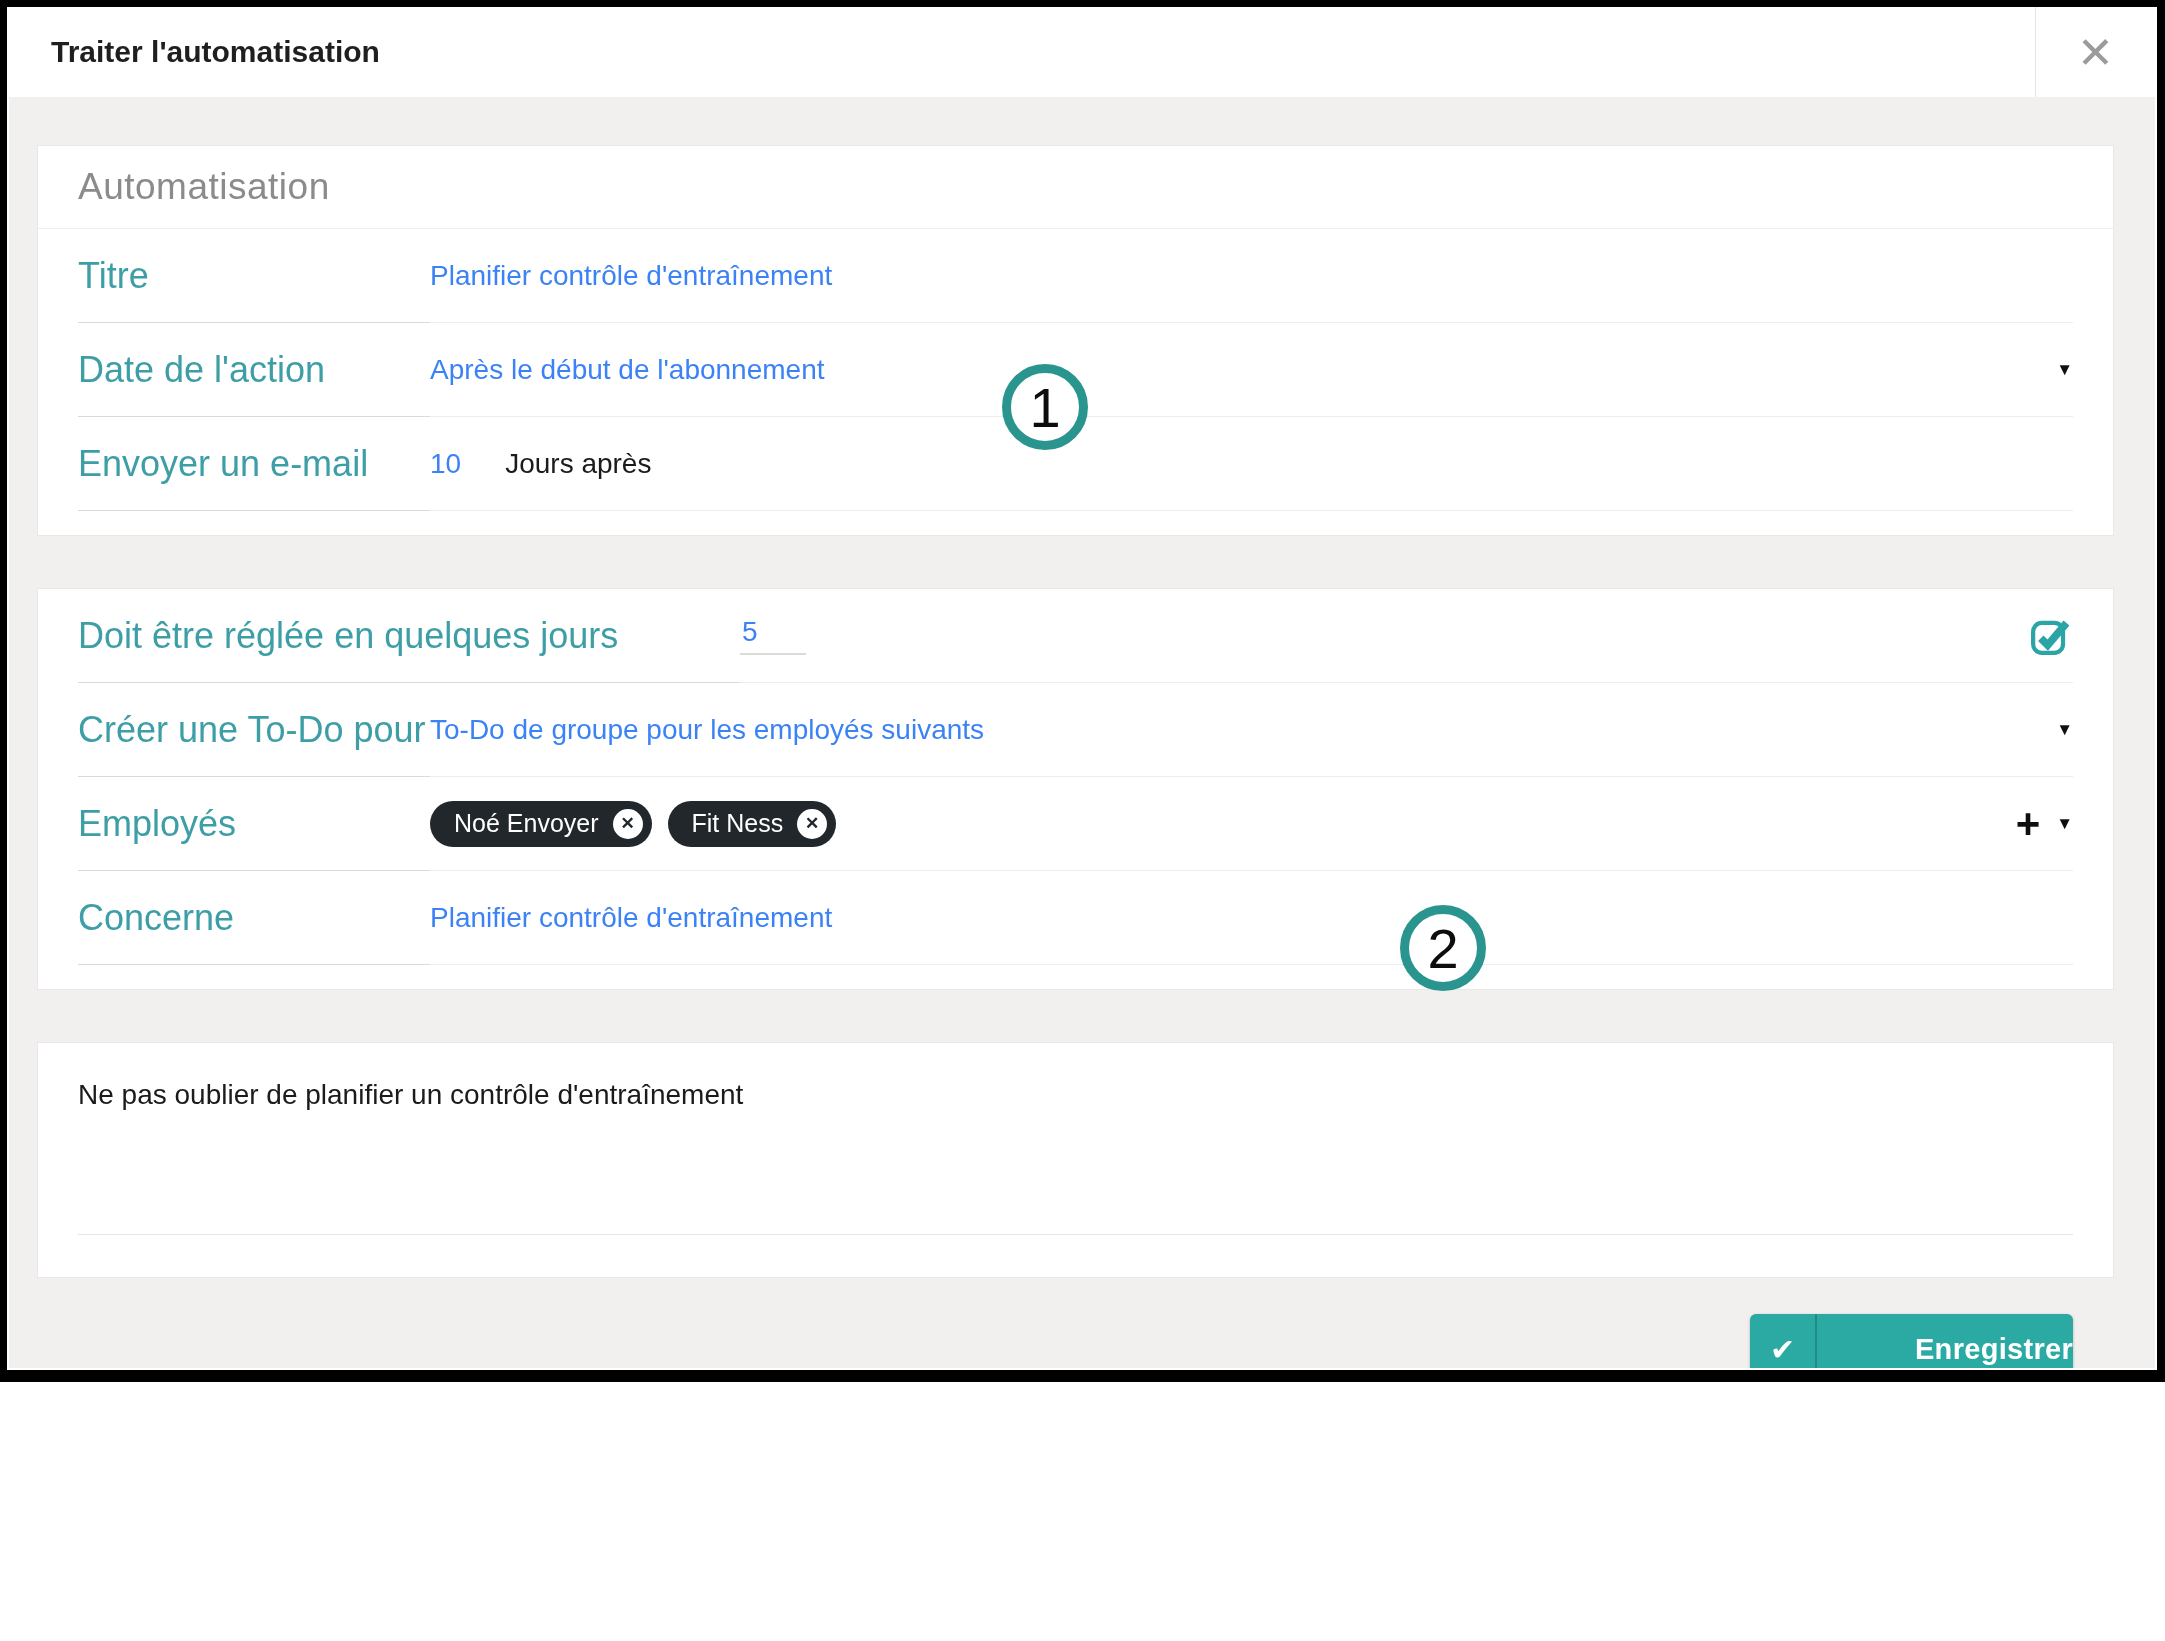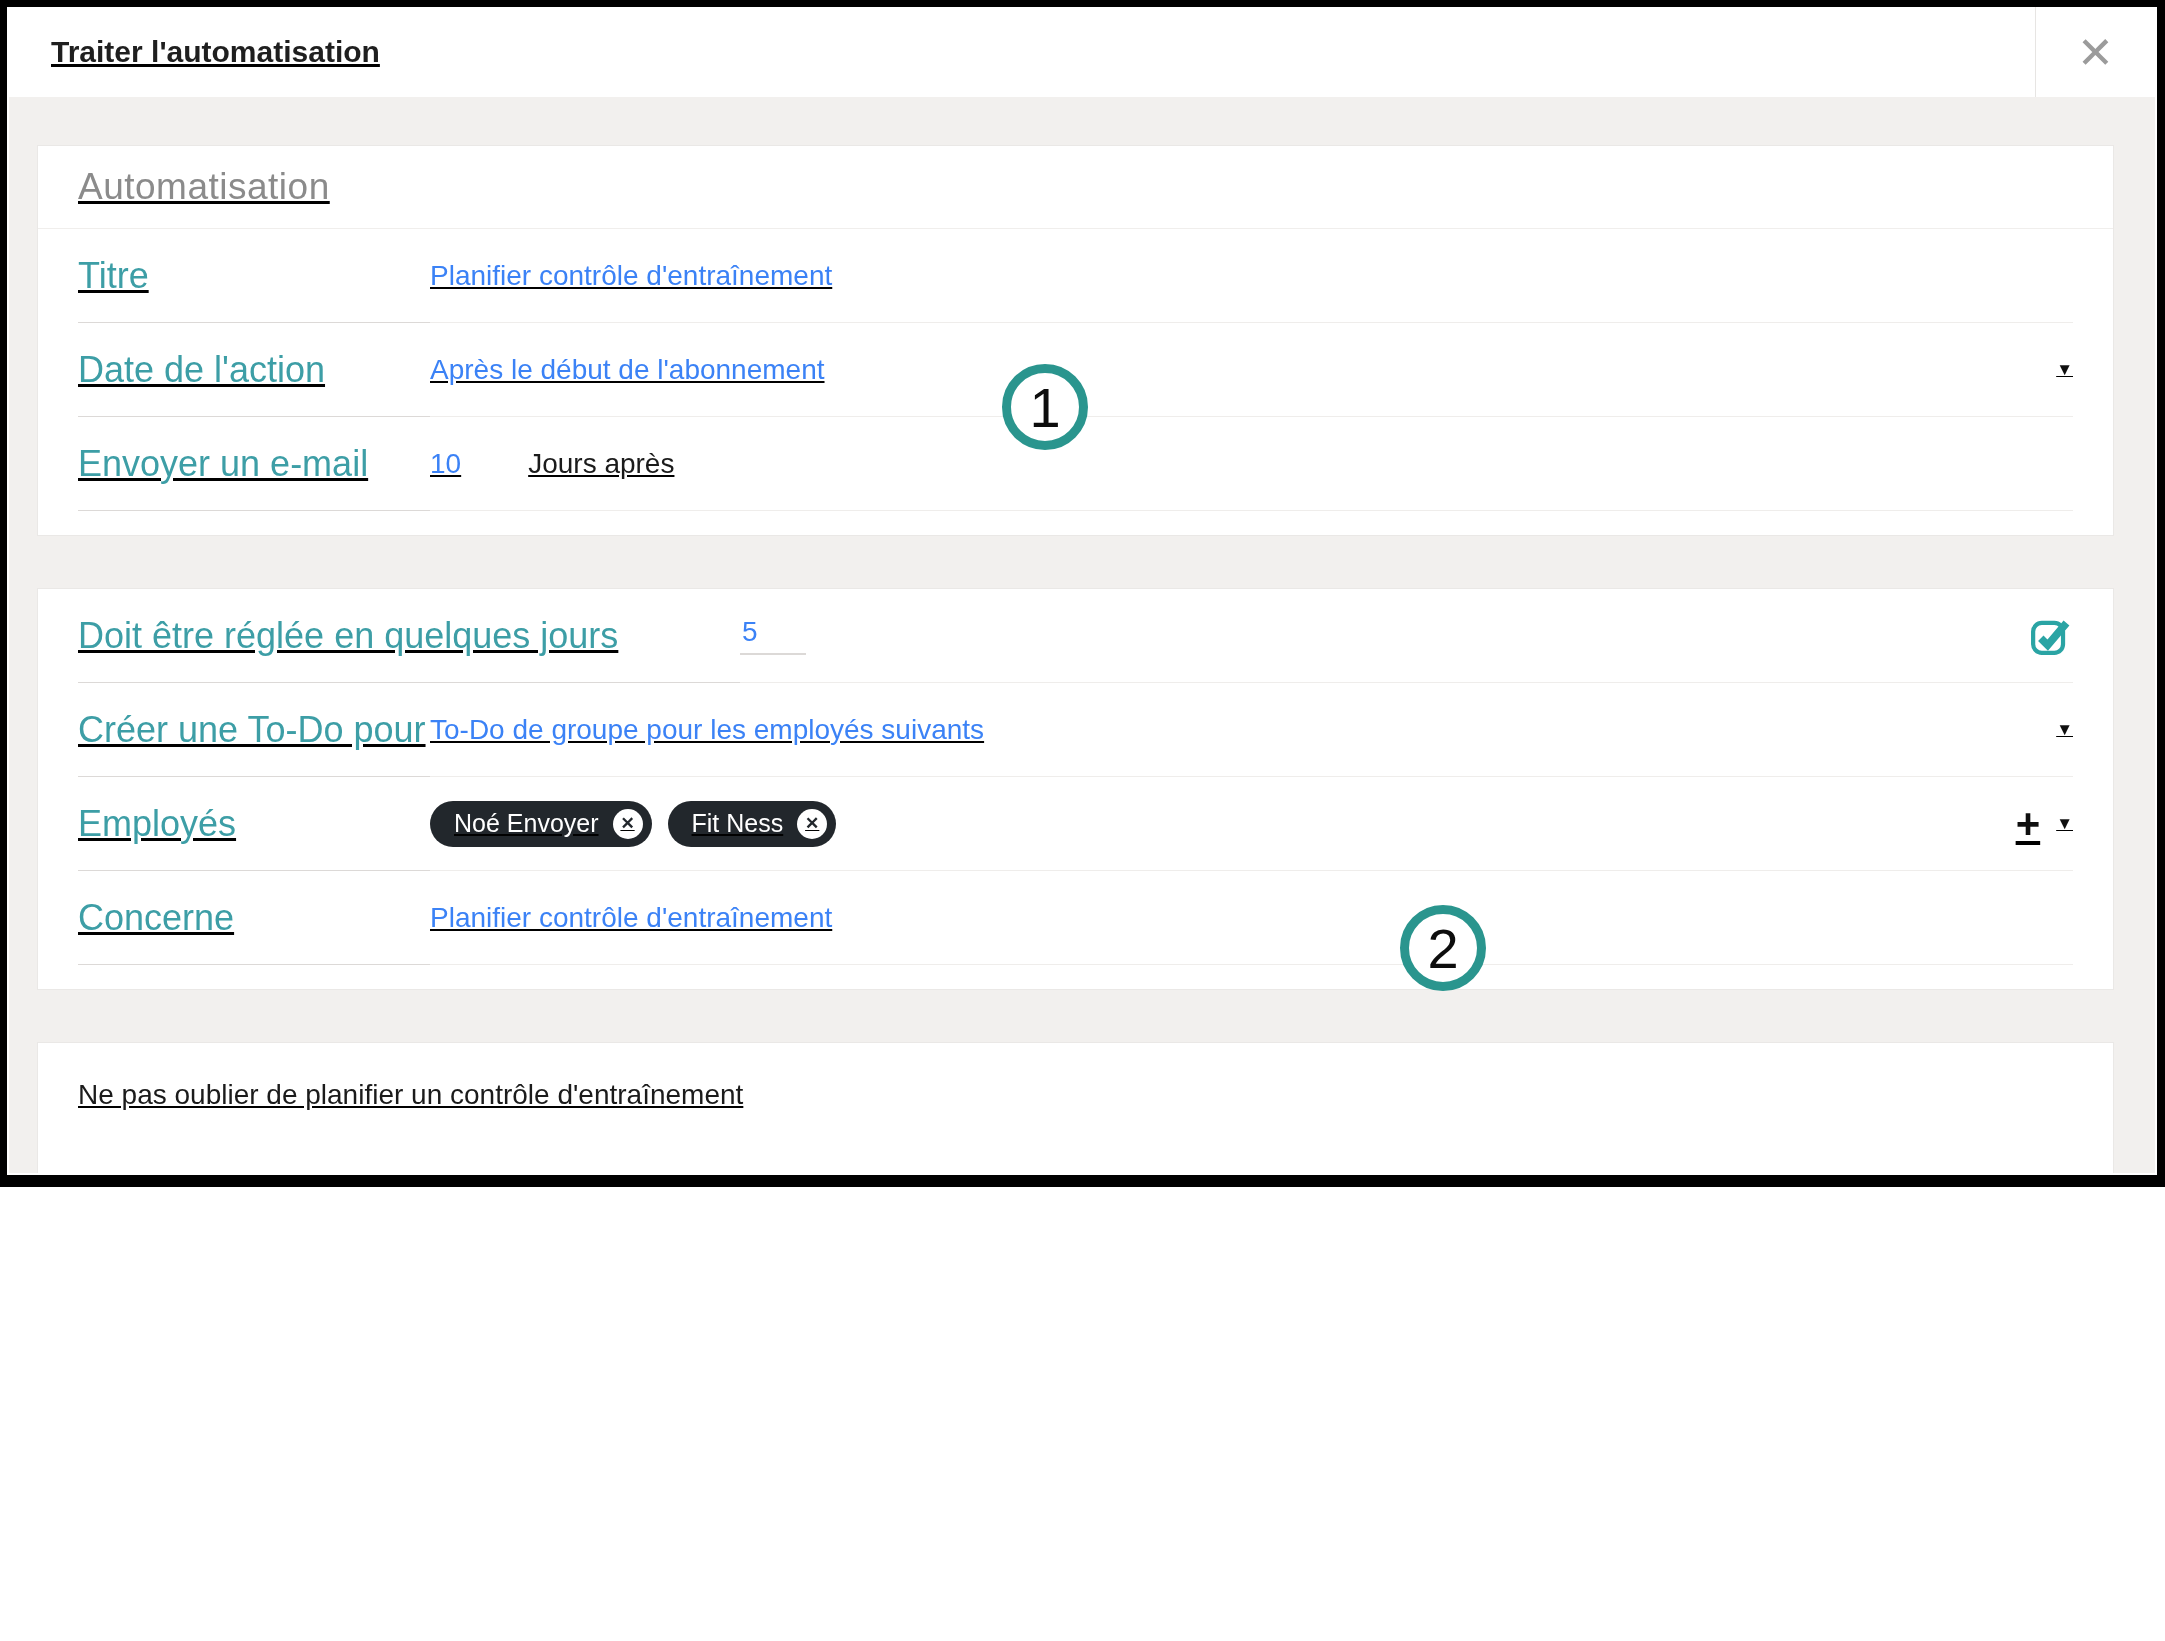--- a/index.html
+++ b/index.html
@@ -1,18 +1,18 @@
 <!DOCTYPE html>
 <html><head>
 <meta charset="utf-8">
 <style>
   * { margin:0; padding:0; box-sizing:border-box; }
   html,body { width:2165px; height:1641px; font-family:"Liberation Sans", sans-serif; background:#fff; }
 
-  #frame { width:2165px; height:1187px; background:#000; padding:7px 8px 12px 7px; position:relative;text-decoration:underline; }
+  #frame { width:2165px; height:1382px; background:#000; padding:7px 8px 12px 7px; position:relative; }
   .window { width:100%; height:100%; background:#f2f0ee; display:flex; flex-direction:column;
             border:2px solid #fff; border-top:none; }
 
   
   .dlg-header { height:90px; background:#fff; display:flex; align-items:center; position:relative; flex:none; }
   .dlg-title  { padding-left:42px; font-size:30px; font-weight:700; color:#1f1f1f; }
   .close-btn  { position:absolute; right:0; top:0; width:120px; height:100%;
                 border-left:1px solid #e7e5e3; display:flex; align-items:center; justify-content:center;
                 font-size:44px; color:#9b9b9b; cursor:pointer; font-weight:400; }
 
@@ -25,21 +25,21 @@
                    border-bottom:1px solid #f0eeec; }
   .rows { padding:0 40px 24px; }
   .row { min-height:94px; display:flex; align-items:center;
          border-bottom:1px solid #efedeb; position:relative; }
   .row::after { content:""; position:absolute; left:0; bottom:-1px; height:1px;
                 width:352px; background:#dcd9d7; }
   .row.wide::after { width:662px; }
   .row-label { width:352px; flex:none; font-size:36px; color:#3d9ea6; }
   .row.wide .row-label { width:662px; }
   .row-value { font-size:28px; color:#3b82f6; }
-  .suffix { margin-left:67px; font-size:28px; color:#1b1b1b; }
+  .suffix { margin-left:44px; font-size:28px; color:#1b1b1b; }
   .num-underline { display:inline-block; min-width:66px; padding:0 14px 5px 2px;
                    border-bottom:2px solid #dcd9d7; }
 
   .row-caret { margin-left:auto; font-size:17px; color:#0f0f0f; cursor:pointer; line-height:1; }
   .plus-group { margin-left:auto; display:flex; align-items:center; gap:16px; }
   .plus-btn { font-size:42px; font-weight:700; color:#0f0f0f; line-height:1; cursor:pointer; }
 
   .checkbox-wrap { margin-left:auto; width:46px; height:46px; cursor:pointer; }
   .checkbox-wrap svg { width:46px; height:46px; display:block; }
 

